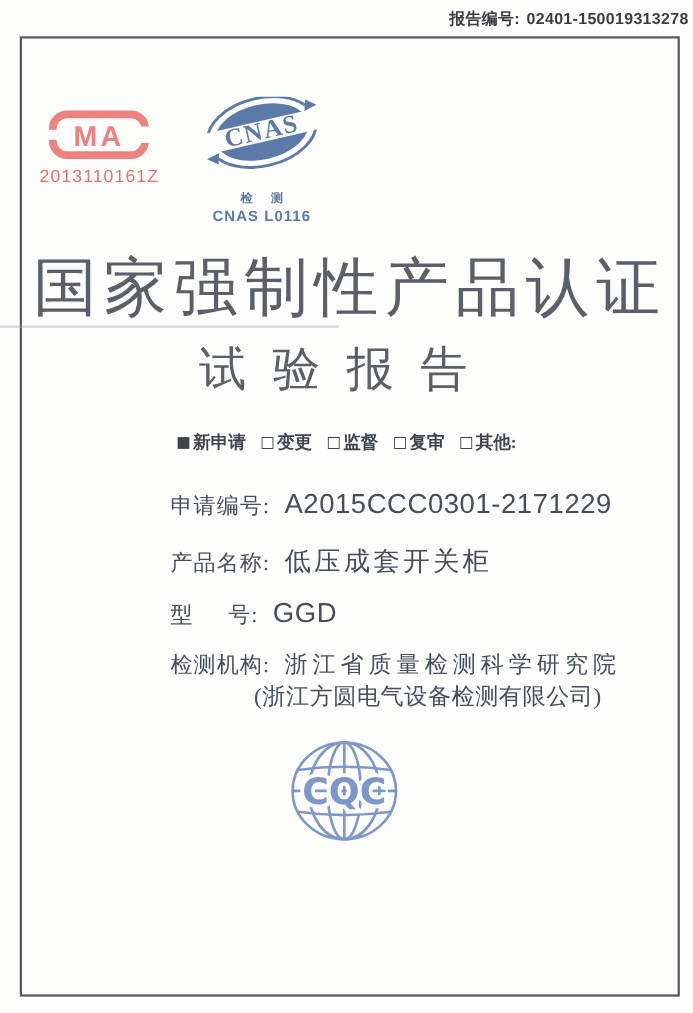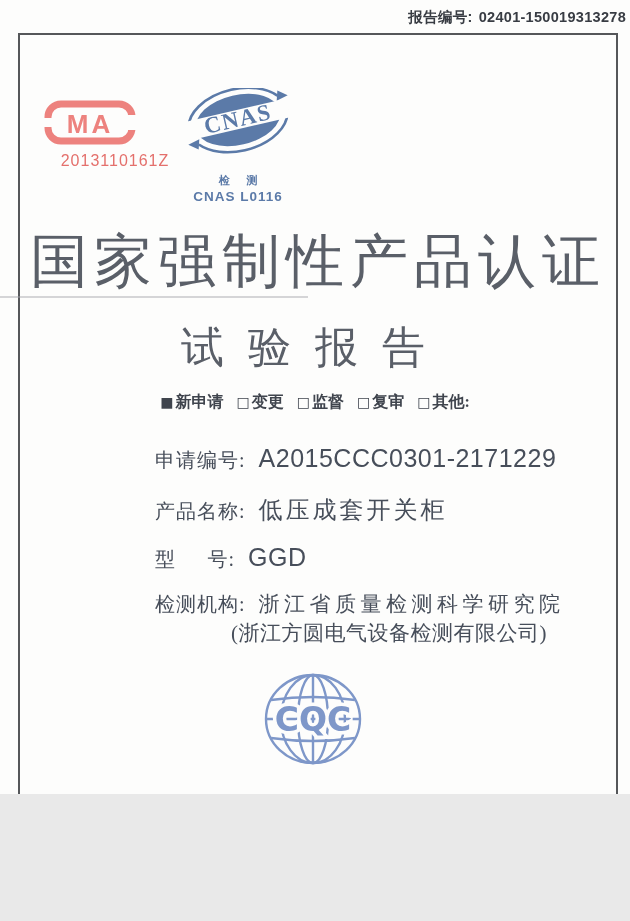--- a/index.html
+++ b/index.html
@@ -8,61 +8,61 @@
     --cnas_blue:#5b7aa8;
     --cqc_blue:#7e97c9;
     --title_gray:#5a5f68;
     --body_gray:#474e5a;
     --border_gray:#55575a;
     --header_gray:#383c43;
   }
   html,body{margin:0;padding:0;background:#e9e9e9;}
   .page{
     position:relative;
-    width:630px;height:794px;
+    width:630px;height:921px;
     background:#fdfdfc;
     overflow:hidden;
     font-family:"Liberation Serif","DejaVu Serif",serif;
   }
   
   .report-no{
     position:absolute;top:8px;right:4px;
     font-size:14.5px;font-weight:600;color:var(--header_gray);
     font-family:"Liberation Sans","DejaVu Sans",sans-serif;
     letter-spacing:.3px;white-space:nowrap;
   }
   .report-no .lbl{margin-right:6px;}
   
   .frame{
     position:absolute;left:18px;top:33px;width:600px;height:873px;
     border:2px solid var(--border_gray);
     box-sizing:border-box;
   }
   .scan-line{position:absolute;left:0;top:296px;width:308px;height:1.5px;background:rgba(165,165,170,.45);}
   
-  .cma{position:absolute;left:44px;top:100px;width:150px;text-align:center;}
+  .cma{position:absolute;left:44px;top:100px;width:150px;}
   .cma svg{display:block;}
   .cma-no{
     margin-top:7px;margin-left:-8px;
     font-size:16px;color:var(--cma_red_text);
     letter-spacing:1px;font-family:Liberation Sans, sans-serif;
   }
   
   .cnas{position:absolute;left:186px;top:88px;width:104px;text-align:center;color:var(--cnas_blue);}
   .cnas svg{display:block;margin:0 auto;}
   .cnas-sub{margin-top:17px;font-size:11px;letter-spacing:7px;padding-left:7px;font-weight:600;}
   .cnas-acc{margin-top:1px;font-size:13.5px;font-weight:700;letter-spacing:1px;font-family:"Liberation Sans",sans-serif;}
   
   .title1{
     position:absolute;left:0;right:0;top:223px;margin:0;
     text-align:center;font-size:58px;font-weight:500;
     letter-spacing:6px;padding-left:6px;color:var(--title_gray);
   }
   .title2{
-    position:absolute;left:0;right:0;top:307px;margin:12px;
+    position:absolute;left:0;right:0;top:307px;margin:0;
     text-align:center;font-size:43px;font-weight:500;
     letter-spacing:24px;color:var(--title_gray);
   }
   
   .apply-row{
     position:absolute;left:0;right:0;top:392px;
     display:flex;justify-content:center;gap:13px;
     font-size:16px;font-weight:700;color:#3f444d;
   }
   .opt{display:inline-flex;align-items:center;gap:2px;white-space:nowrap;}

